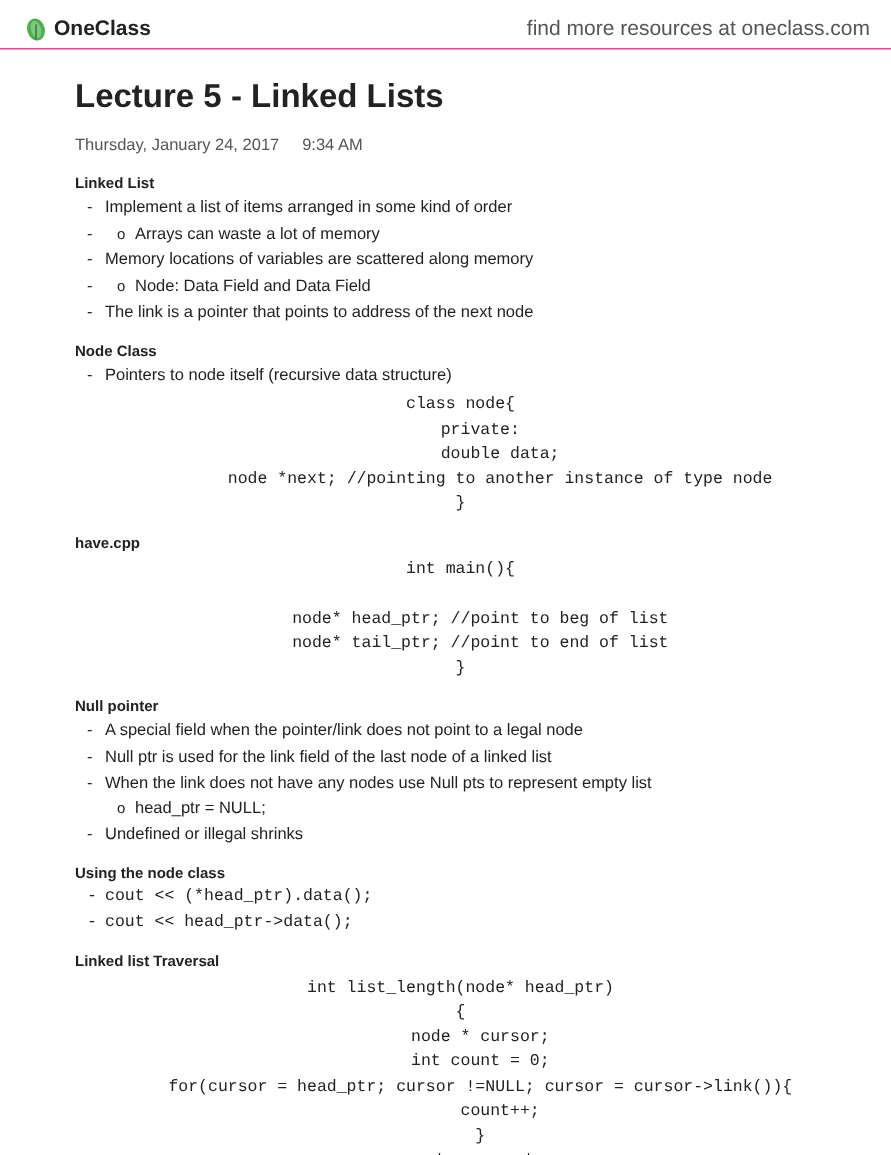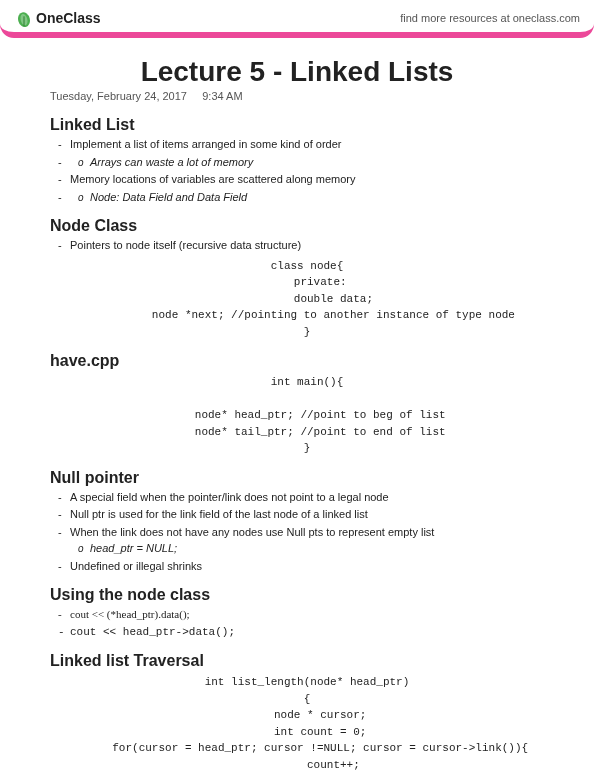--- a/index.html
+++ b/index.html
@@ -10,57 +10,55 @@
       font-family: Arial, sans-serif;
       font-size: 12px;
       color: #222;
       position: relative;
     }
     .header-bar {
       display: flex;
       justify-content: space-between;
       align-items: center;
       padding: 8px 14px 4px 14px;
-      border-bottom: 6px solid #ec4899;
-      border-radius: 14px;
+      border-bottom: 1px solid #ec4899;
     }
     .oneclass-logo {
       display: flex;
       align-items: center;
       font-size: 14px;
       font-weight: bold;
       color: #222;
     }
     .oneclass-logo .leaf {
       width: 20px;
       height: 20px;
       margin-right: 2px;
     }
     .header-right {
-      font-size: 11px;
+      font-size: 14px;
       color: #555;
     }
     .content-area {
       padding: 10px 50px 10px 50px;
     }
     .lecture-title {
-      font-size: 28px;
+      font-size: 22px;
       font-weight: bold;
       color: #222;
       margin-top: 8px;
-      margin-bottom: 2px;
-      text-align: center;
+      margin-bottom: 14px;
     }
     .lecture-meta {
       font-size: 11px;
       color: #555;
       margin-bottom: 14px;
     }
     .section-title {
-      font-size: 16px;
+      font-size: 10px;
       font-weight: bold;
       margin-top: 12px;
       margin-bottom: 2px;
     }
     .bullet-list {
       list-style: none;
       padding-left: 0;
     }
     .bullet-list li {
       padding-left: 20px;
@@ -73,21 +71,20 @@
       content: '-';
       position: absolute;
       left: 8px;
     }
     .bullet-list .sub-list {
       list-style: none;
       padding-left: 0;
     }
     .bullet-list .sub-list li {
       padding-left: 20px;
-      font-style: italic;
     }
     .bullet-list .sub-list li::before {
       content: 'o';
       font-size: 10px;
       position: absolute;
       left: 8px;
       top: 1px;
     }
     .code-block {
       font-family: 'Courier New', monospace;
@@ -110,39 +107,40 @@
     </svg>
     <span>OneClass</span>
   </div>
   <div class="header-right">find more resources at oneclass.com</div>
 </div>
 
 <div class="content-area">
 
   <div class="lecture-title">Lecture 5 - Linked Lists</div>
   <div class="lecture-meta">
-    <span>Tuesday, February 24, 2017</span>
+    <span>Thursday, January 24, 2017</span>
     &nbsp;&nbsp;&nbsp;
     <span>9:34 AM</span>
   </div>
 
   <div class="section-title">Linked List</div>
   <ul class="bullet-list">
     <li>Implement a list of items arranged in some kind of order</li>
     <li>
       <ul class="sub-list bullet-list">
         <li>Arrays can waste a lot of memory</li>
       </ul>
     </li>
     <li>Memory locations of variables are scattered along memory</li>
     <li>
       <ul class="sub-list bullet-list">
         <li>Node: Data Field and Data Field</li>
       </ul>
     </li>
+    <li>The link is a pointer that points to address of the next node</li>
   </ul>
 
   <div class="section-title">Node Class</div>
   <ul class="bullet-list">
     <li>Pointers to node itself (recursive data structure)</li>
   </ul>
   <pre class="code-block">class node{
     private:
         double data;
         node *next; //pointing to another instance of type node
@@ -163,21 +161,21 @@
       <span>When the link does not have any nodes use Null pts to represent empty list</span>
       <ul class="sub-list bullet-list">
         <li>head_ptr = NULL;</li>
       </ul>
     </li>
     <li>Undefined or illegal shrinks</li>
   </ul>
 
   <div class="section-title">Using the node class</div>
   <ul class="bullet-list">
-    <li style="font-family: Liberation Serif, serif;">cout &lt;&lt; (*head_ptr).data();</li>
+    <li style="font-family: Liberation Mono, monospace;">cout &lt;&lt; (*head_ptr).data();</li>
     <li style="font-family: 'Courier New', monospace;">cout &lt;&lt; head_ptr-&gt;data();</li>
   </ul>
 
   <div class="section-title">Linked list Traversal</div>
   <pre class="code-block">int list_length(node* head_ptr)
 {
     node * cursor;
     int count = 0;
     for(cursor = head_ptr; cursor !=NULL; cursor = cursor-&gt;link()){
         count++;

